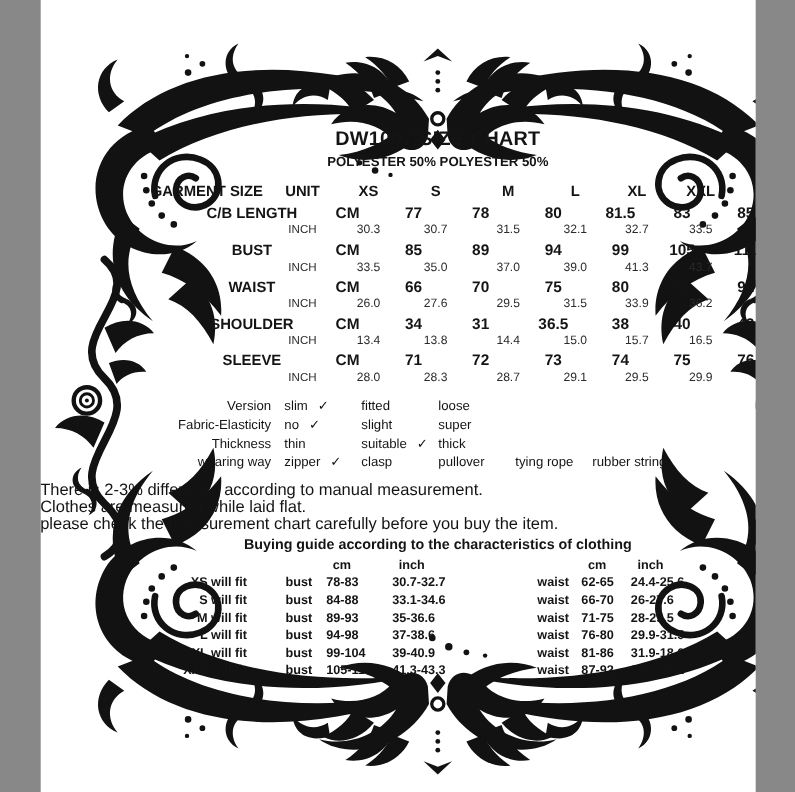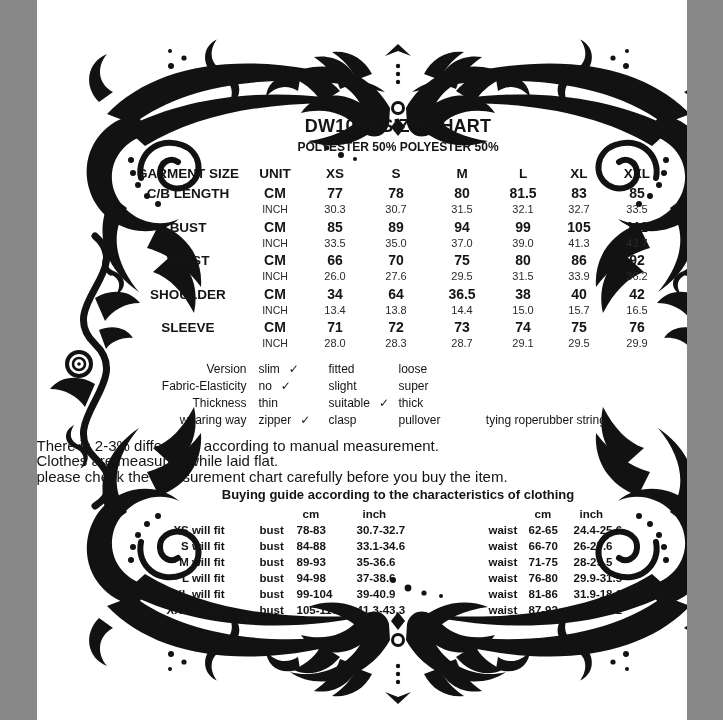--- a/index.html
+++ b/index.html
@@ -12,31 +12,31 @@
   .content{position:absolute;left:0;top:116px;width:723px;}
   .title{ text-align:center;font-size:18px;font-weight:bold;letter-spacing:.2px;line-height:20px;}
   .subtitle{text-align:center;font-size:12px;font-weight:bold;line-height:18px;margin-top:2px;}
 
   
   .stable{width:534px;margin:8px auto 0 auto;position:relative;left:2px;}
   .tr{display:grid;grid-template-columns:110px 64px 56px 66px 66px 56px 56px 60px;}
   .tr .c{text-align:center;}
   .tr .lbl{text-align:center;font-weight:bold;font-size:13.5px;}
   .head{line-height:20px;font-size:13.5px;font-weight:bold;}
-  .cmr{line-height:19px;font-size:14px;font-weight:bold;}
+  .cmr{line-height:19px;font-size:14px;font-weight:bold;margin-left:41px;}
   .inr{line-height:13.5px;font-size:11px;color:#2a2a2a;margin-bottom:1px;}
   .inr .unit{font-size:10.5px;}
 
   
   .attrs{margin:10px 0 0 0;}
   .arow{display:flex;line-height:17px;font-size:12px;padding-left:95px;}
   .alabel{width:115px;text-align:right;font-weight:normal;}
   .aopts{display:flex;margin-left:12px;}
   .opt{min-width:70px;display:flex;}
-  .opt.w{min-width:70px;justify-content:flex-end;}
+  .opt.w{min-width:70px;}
   .check{margin-left:9px;font-size:12px;}
 
   
   .notes{margin-top:9px;text-align:left;font-size:15px;line-height:15.5px;}
   .gheading{text-align:center;font-size:13px;font-weight:bold;line-height:17px;margin-top:2px;}
 
   
   .guide{display:flex;margin:3px 0 0 87px;font-size:11.5px;font-weight:bold;}
   .gt{display:grid;line-height:16px;}
   .gt-left{grid-template-columns:101px 72px 60px 110px;}
@@ -214,21 +214,21 @@
         <span class="c">29.5</span>
         <span class="c">31.5</span>
         <span class="c">33.9</span>
         <span class="c">36.2</span>
       </div>
 
       <div class="tr cmr">
         <span class="c lbl">SHOULDER</span>
         <span class="c">CM</span>
         <span class="c">34</span>
-        <span class="c">64</span>
+        <span class="c">31</span>
         <span class="c">36.5</span>
         <span class="c">38</span>
         <span class="c">40</span>
         <span class="c">42</span>
       </div>
       <div class="tr inr">
         <span class="c lbl"></span>
         <span class="c unit">INCH</span>
         <span class="c">13.4</span>
         <span class="c">13.8</span>

